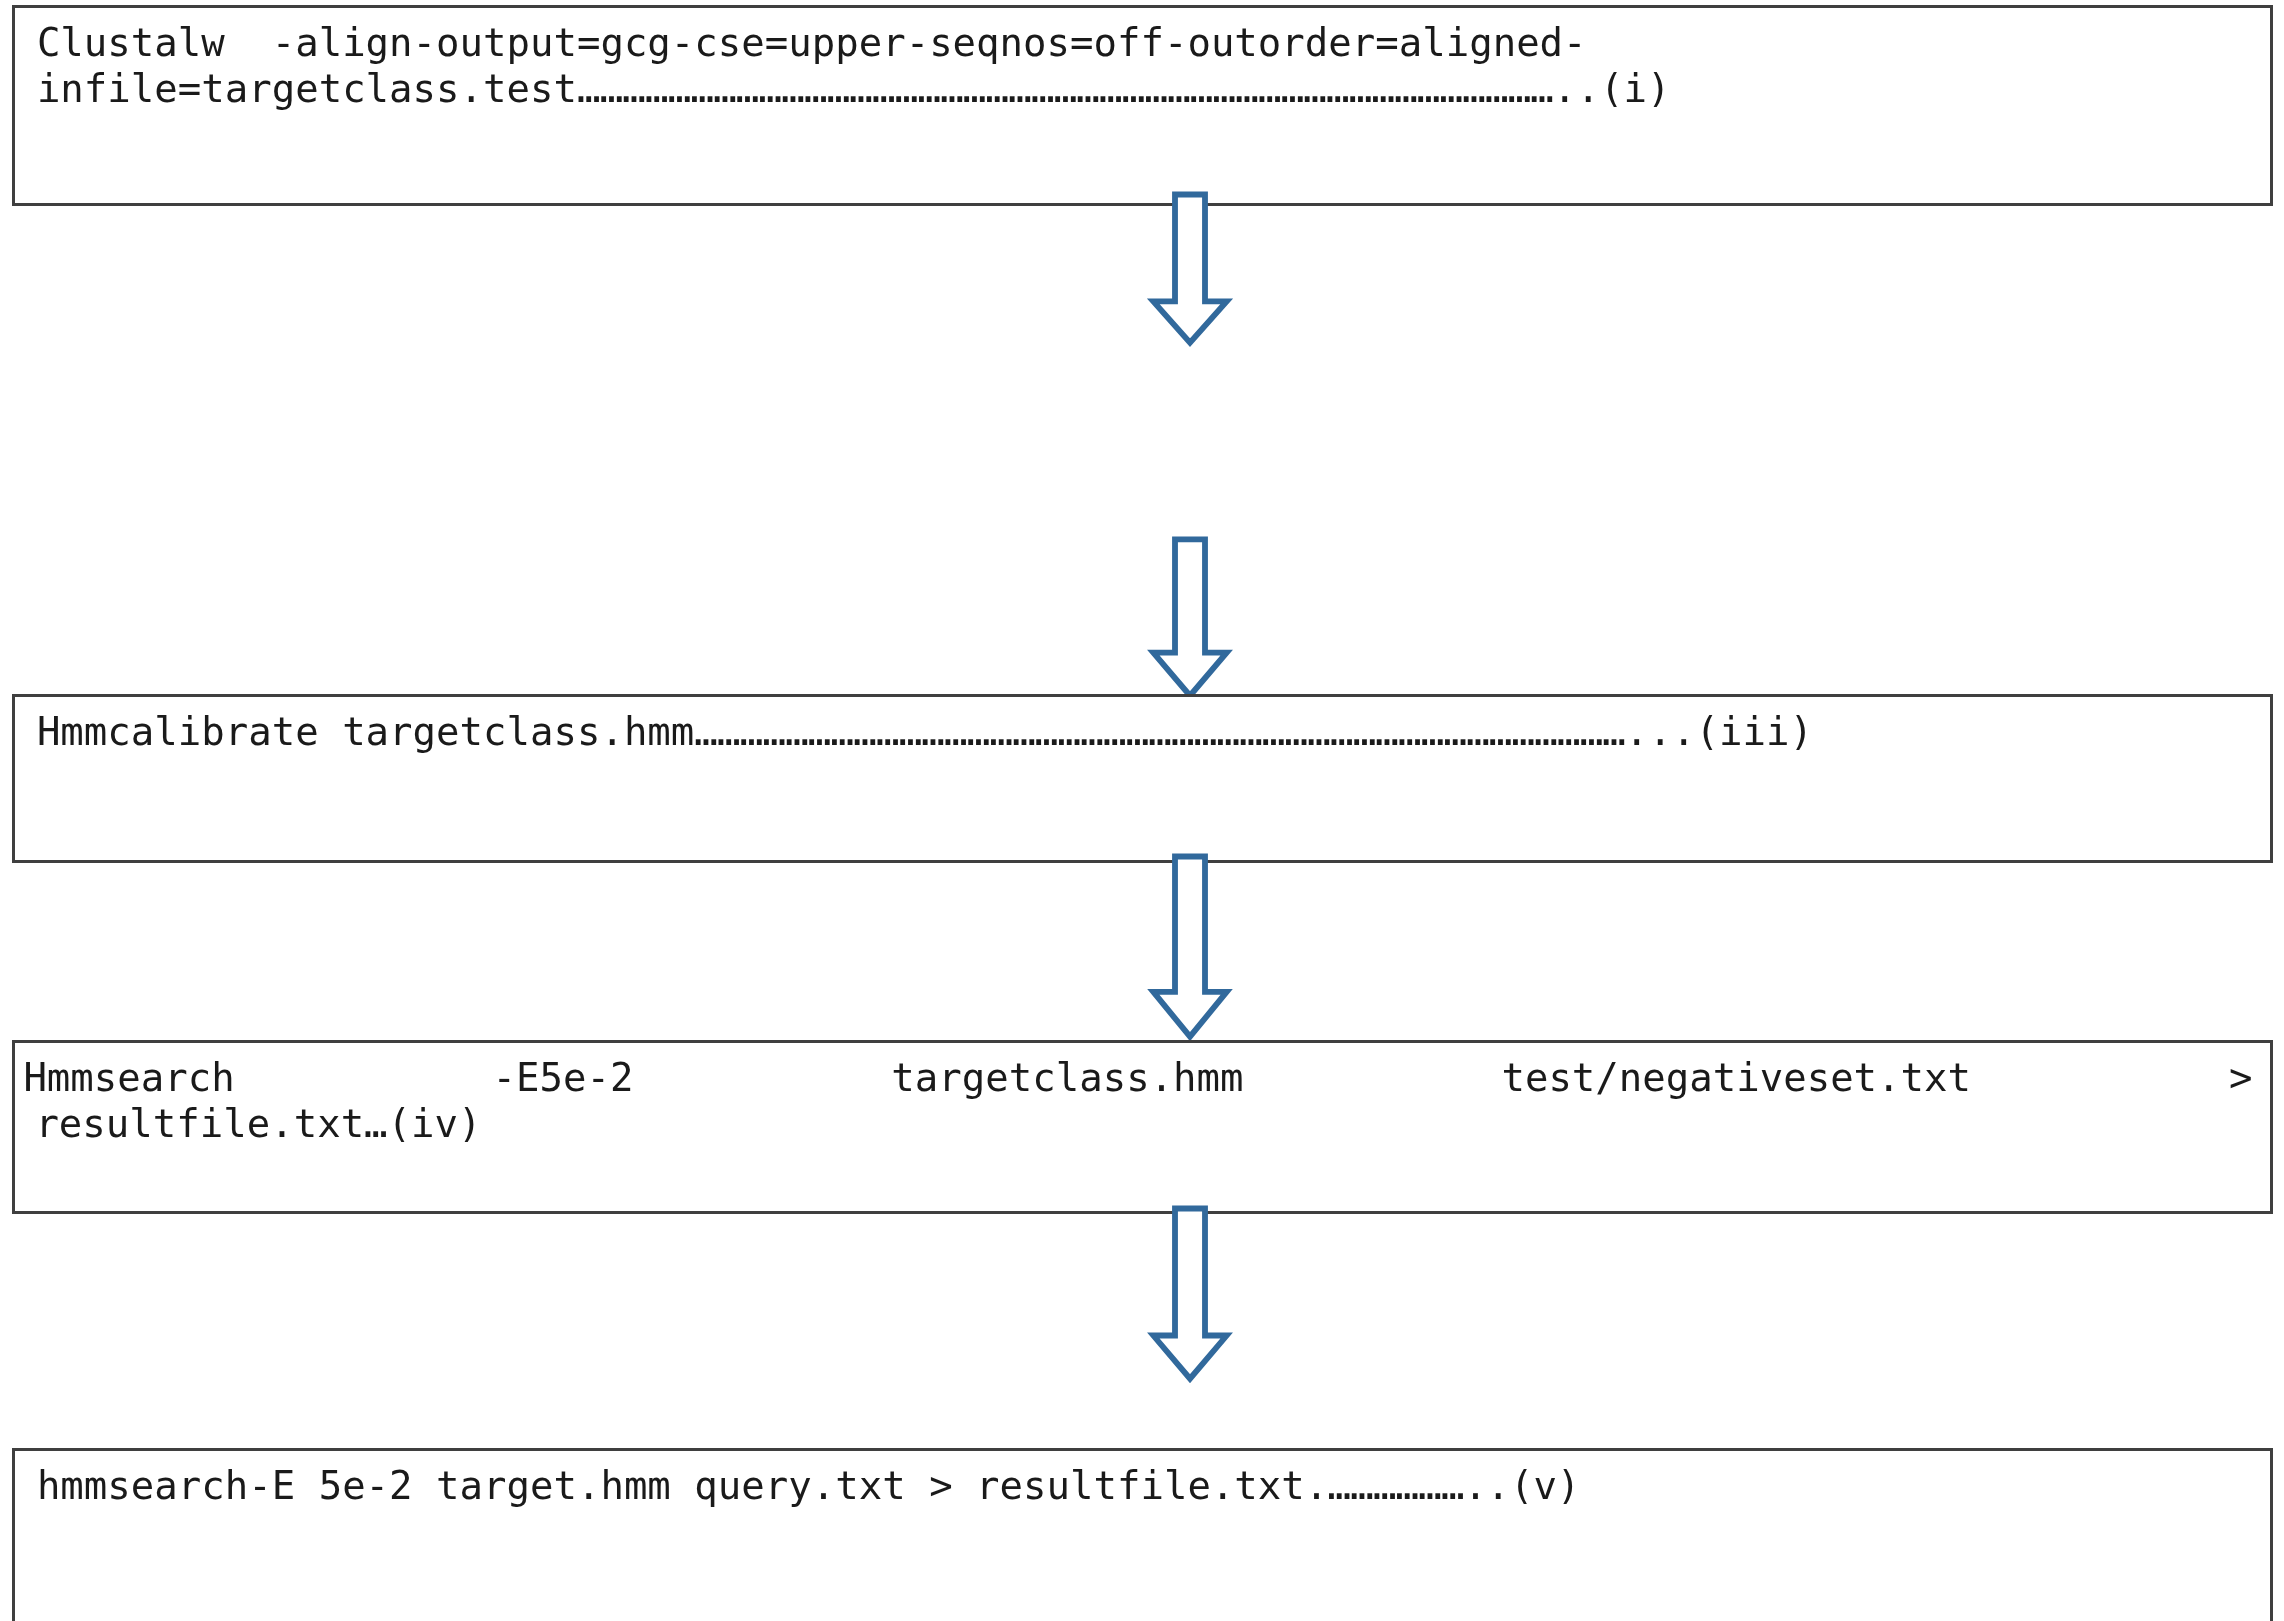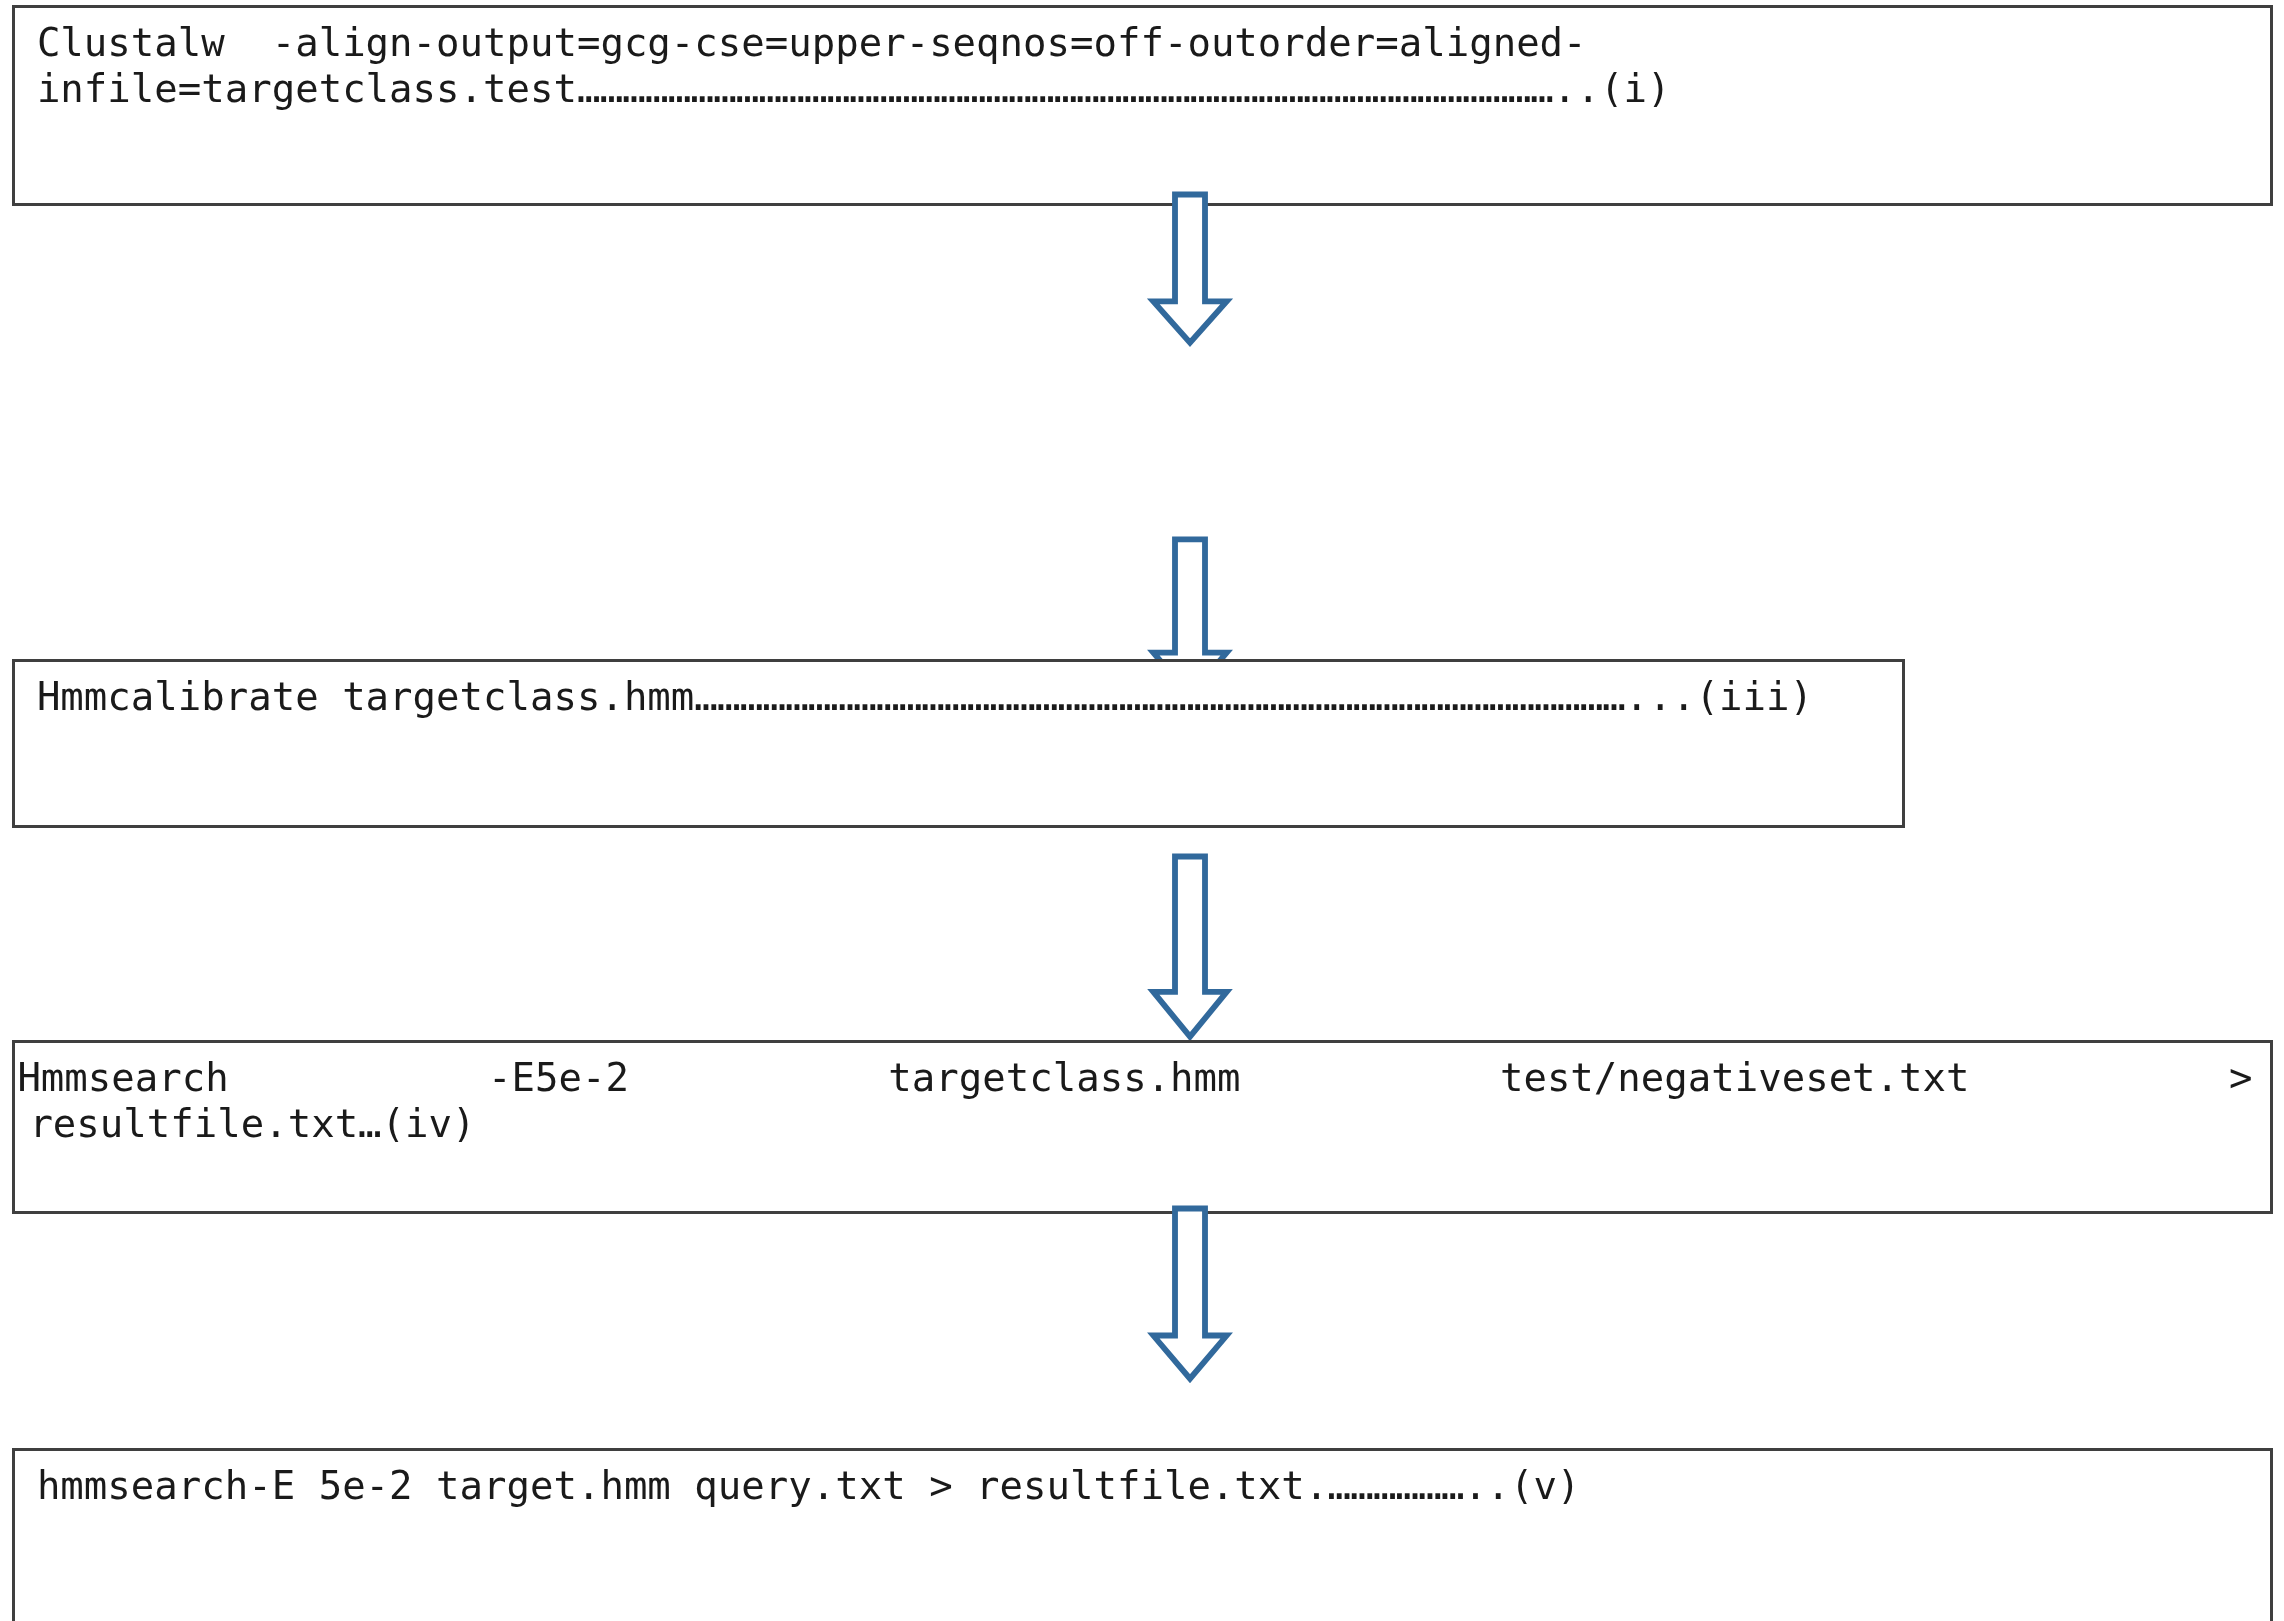--- a/index.html
+++ b/index.html
@@ -86,31 +86,31 @@
     </svg>
   </div>
 
 
   <div class="flow-arrow" style="top:537px; height:162px;">
     <svg viewBox="0 0 96 196" preserveAspectRatio="none">
       <polygon class="arrow-shape" points="30,3 66,3 66,140 92,140 48,192 4,140 30,140"></polygon>
     </svg>
   </div>
 
-  <div class="cmd-box" style="left:12.4px; top:659px; width:1893px; height:169px;">
+  <div class="cmd-box" style="left:12.4px; top:694px; width:2261px; height:169px;">
     <div class="cmd-line"><span>Hmmcalibrate targetclass.hmm</span><span class="leader">……………………………………………………………………………………………………………</span><span>...(iii)</span></div>
   </div>
 
   <div class="flow-arrow" style="top:854px; height:186px;">
     <svg viewBox="0 0 96 224" preserveAspectRatio="none">
       <polygon class="arrow-shape" points="30,3 66,3 66,166 92,166 48,220 4,166 30,166"></polygon>
     </svg>
   </div>
 
-  <div class="cmd-box" style="left:12.4px; top:1040px; width:2261px; height:174px; padding-left:2px; padding-right:18px;">
+  <div class="cmd-box" style="left:12.4px; top:1040px; width:2261px; height:174px; padding-left:8px; padding-right:18px;">
     <div class="cmd-line justified">Hmmsearch -E5e-2 targetclass.hmm test/negativeset.txt &gt;</div>
     <div class="cmd-line plain-last">resultfile.txt…(iv)</div>
   </div>
 
   <div class="flow-arrow" style="top:1206px; height:176px;">
     <svg viewBox="0 0 96 212" preserveAspectRatio="none">
       <polygon class="arrow-shape" points="30,3 66,3 66,156 92,156 48,208 4,156 30,156"></polygon>
     </svg>
   </div>
 

